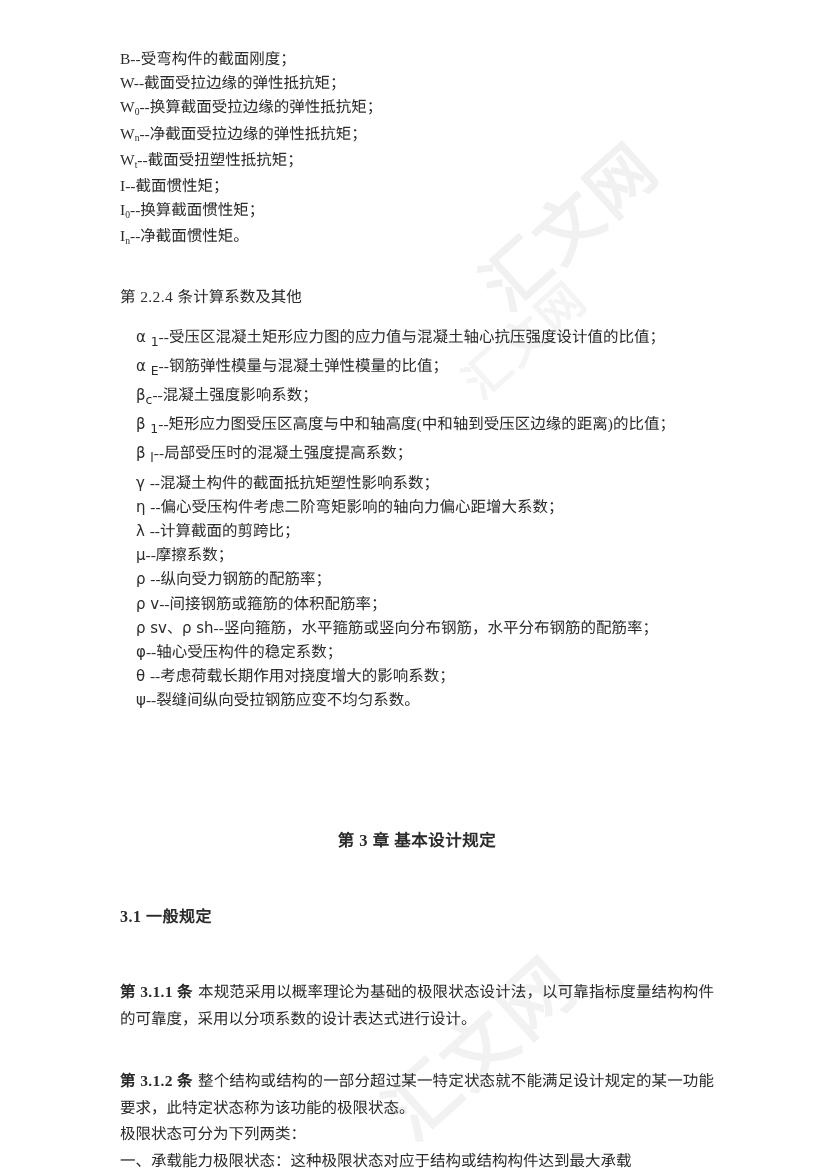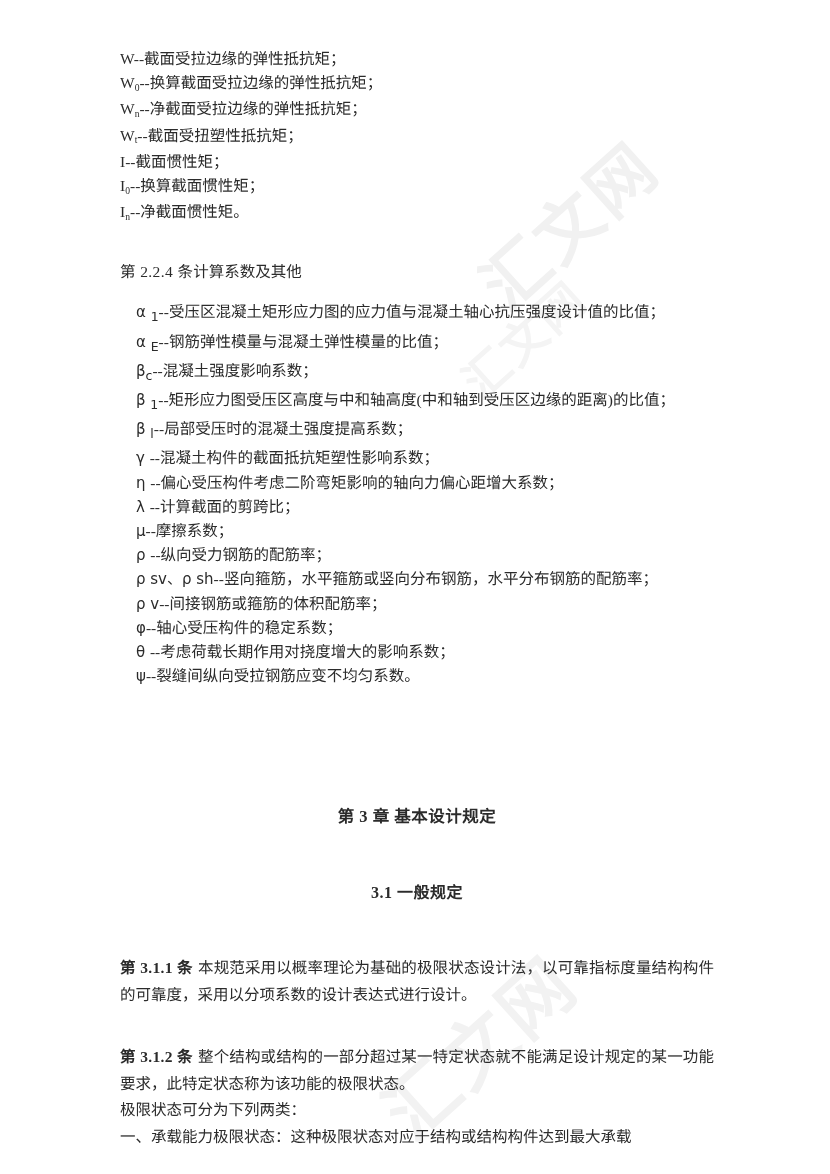--- a/index.html
+++ b/index.html
@@ -128,21 +128,21 @@
   .coef-list li.wrap { white-space: normal; }
 
   .chapter-title {
     text-align: center;
     font-size: 16.5px;
     font-weight: bold;
     line-height: 26px;
     letter-spacing: 0.5px;
   }
   .section-title {
-    text-align: center;
+    text-align: left;
     font-size: 16px;
     font-weight: bold;
     line-height: 26px;
     letter-spacing: 0.5px;
   }
 
   .para {
     font-size: 15.5px;
     line-height: 26.5px;
     text-align: justify;
@@ -171,20 +171,21 @@
     <div class="watermark wm-a">汇文网</div>
     <div class="watermark wm-b">汇文网</div>
     <div class="watermark wm-c">汇文网</div>
   </div>
 
   <div class="content">
 
     <div class="spacer-1"></div>
 
     <ul class="sym-list">
+      <li><span class="sym">B</span><span>--受弯构件的截面刚度；</span></li>
       <li><span class="sym">W</span><span>--截面受拉边缘的弹性抵抗矩；</span></li>
       <li><span class="sym">W<sub>0</sub></span><span>--换算截面受拉边缘的弹性抵抗矩；</span></li>
       <li><span class="sym">W<sub>n</sub></span><span>--净截面受拉边缘的弹性抵抗矩；</span></li>
       <li><span class="sym">W<sub>t</sub></span><span>--截面受扭塑性抵抗矩；</span></li>
       <li><span class="sym">I</span><span>--截面惯性矩；</span></li>
       <li><span class="sym">I<sub>0</sub></span><span>--换算截面惯性矩；</span></li>
       <li><span class="sym">I<sub>n</sub></span><span>--净截面惯性矩。</span></li>
     </ul>
 
     <div class="spacer-3"></div>
@@ -197,22 +198,22 @@
       <li class="wrap"><span class="gk">α <sub>1</sub></span><span>--受压区混凝土矩形应力图的应力值与混凝土轴心抗压强度设计值的比值；</span></li>
       <li><span class="gk">α <sub>E</sub></span><span>--钢筋弹性模量与混凝土弹性模量的比值；</span></li>
       <li><span class="gk">β<sub>c</sub></span><span>--混凝土强度影响系数；</span></li>
       <li class="wrap"><span class="gk">β <sub>1</sub></span><span>--矩形应力图受压区高度与中和轴高度(中和轴到受压区边缘的距离)的比值；</span></li>
       <li><span class="gk">β <sub>l</sub></span><span>--局部受压时的混凝土强度提高系数；</span></li>
       <li><span class="gk">γ </span><span>--混凝土构件的截面抵抗矩塑性影响系数；</span></li>
       <li><span class="gk">η </span><span>--偏心受压构件考虑二阶弯矩影响的轴向力偏心距增大系数；</span></li>
       <li><span class="gk">λ </span><span>--计算截面的剪跨比；</span></li>
       <li><span class="gk">μ</span><span>--摩擦系数；</span></li>
       <li><span class="gk">ρ </span><span>--纵向受力钢筋的配筋率；</span></li>
+      <li><span class="gk">ρ v</span><span>--间接钢筋或箍筋的体积配筋率；</span></li>
       <li><span class="gk">ρ sv、ρ sh</span><span>--竖向箍筋，水平箍筋或竖向分布钢筋，水平分布钢筋的配筋率；</span></li>
-      <li><span class="gk">ρ v</span><span>--间接钢筋或箍筋的体积配筋率；</span></li>
       <li><span class="gk">φ</span><span>--轴心受压构件的稳定系数；</span></li>
       <li><span class="gk">θ </span><span>--考虑荷载长期作用对挠度增大的影响系数；</span></li>
       <li><span class="gk">ψ</span><span>--裂缝间纵向受拉钢筋应变不均匀系数。</span></li>
     </ul>
 
     <div class="spacer-2"></div>
 
     <h1 class="chapter-title">第 3 章  基本设计规定</h1>
 
     <div class="spacer-5"></div>

